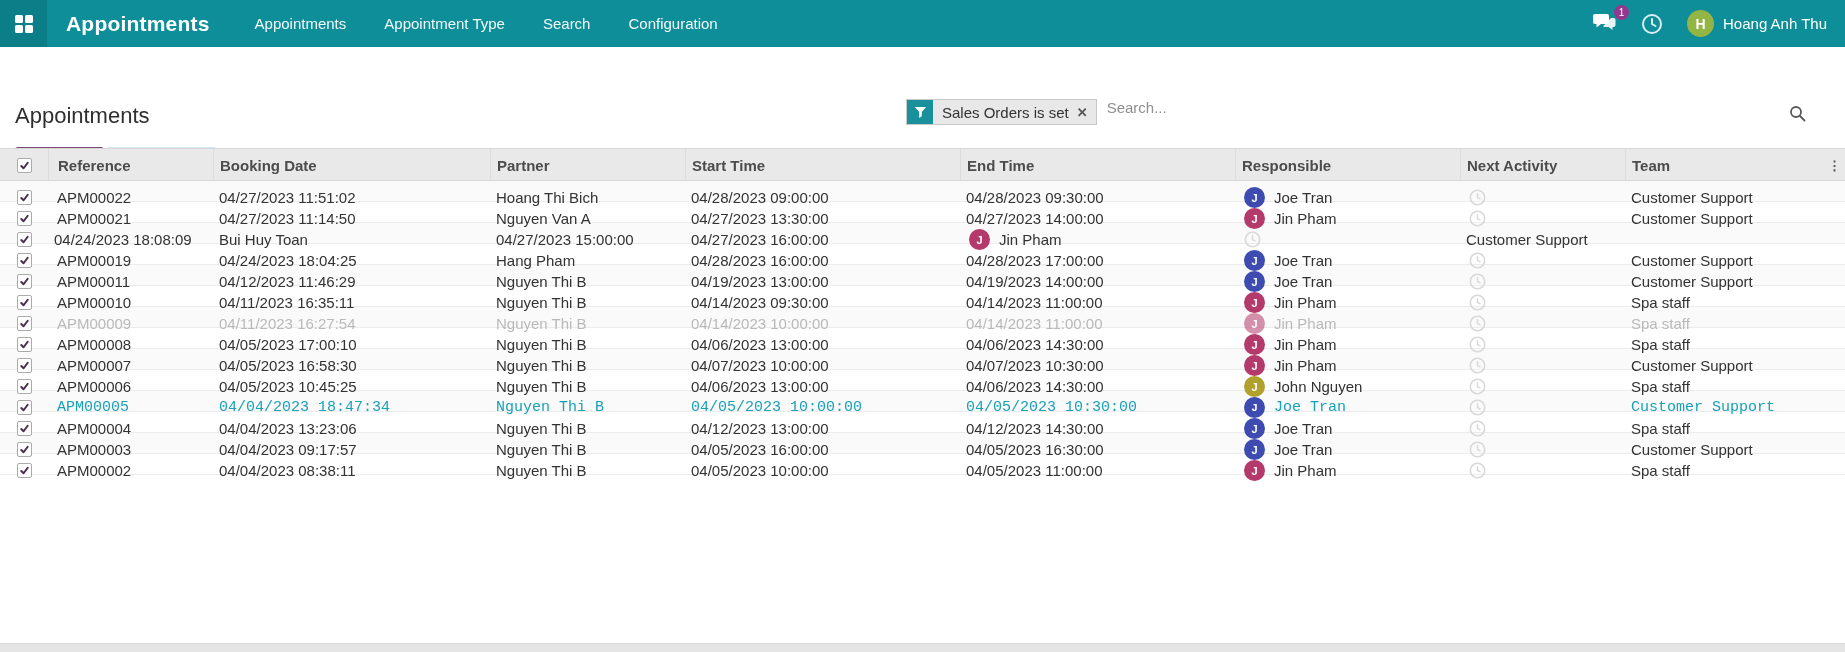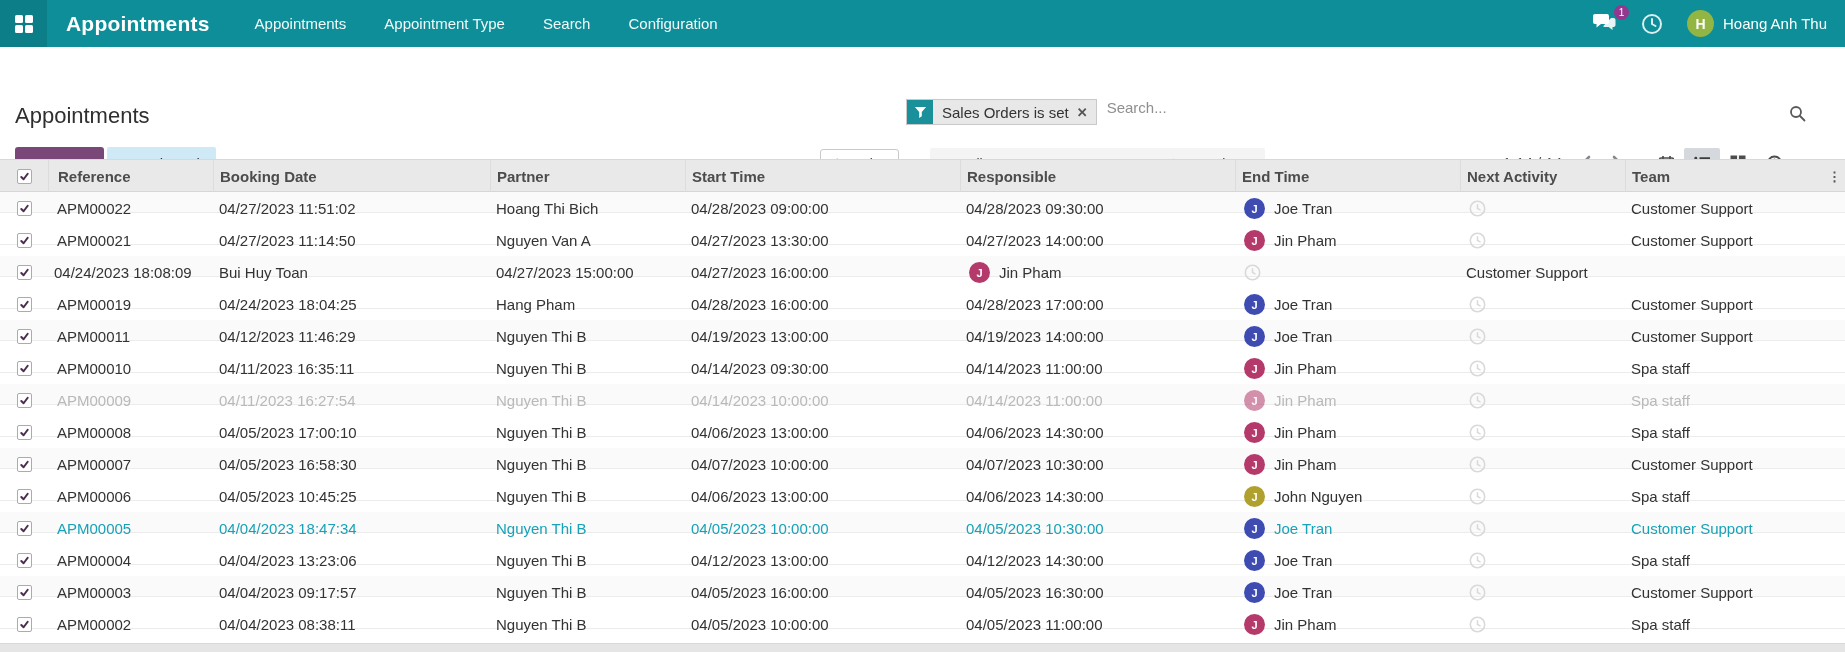--- a/index.html
+++ b/index.html
@@ -49,38 +49,38 @@
 
   
   .pager-text { position:absolute; left:1470px; top:107px; width:92px; text-align:right; font-size:15px; color:#4a4a4a; }
   .pg-btn { position:absolute; top:103px; width:26px; height:26px; background:none; border:0; cursor:pointer; display:flex; align-items:center; justify-content:center; }
   .pg-prev { left:1572px; } .pg-next { left:1604px; }
   .switcher { position:absolute; left:1648px; top:101px; display:flex; }
   .sw-btn { width:36px; height:30px; display:flex; align-items:center; justify-content:center; cursor:pointer; border-radius:2px; }
   .sw-btn.active { background:#d5d8dc; }
 
   
-  .grid-row { display:grid; grid-template-columns:48px 165px 277px 195px 275px 275px 225px 165px 1fr; align-items:center;margin-top:11px; }
+  .grid-row { display:grid; grid-template-columns:48px 165px 277px 195px 275px 275px 225px 165px 1fr; align-items:center; }
   .thead { position:absolute; top:148px; left:0; width:1845px; height:33px; background:#e9e9e9; border-top:1px solid #d8d8d8; border-bottom:1px solid #d6d6d6; font-size:15px; font-weight:bold; color:#4c4c4c; }
   .th { height:33px; display:flex; align-items:center; padding-left:6px; border-left:1px solid #dcdcdc; cursor:pointer; }
   .th.first { border-left:0; justify-content:center; padding-left:0; }
   .th.c-ref { padding-left:9px; }
   .th-last { position:relative; }
   .col-opt { position:absolute; right:4px; top:0; height:33px; display:flex; align-items:center; color:#555; font-size:13px; letter-spacing:0; cursor:pointer; font-weight:bold; }
   .tbody { position:absolute; top:181px; left:0; width:1845px; }
   .tr { height:21px; border-bottom:1px solid #ececec; cursor:pointer; font-size:15px; background:#fff; }
   .tr:nth-child(odd) { background:#fafafa; }
   .td { padding-left:6px; overflow:hidden; white-space:nowrap; height:33px; display:flex; align-items:center; }
   .td-check { justify-content:center; padding-left:0; }
   .c-ref { padding-left:9px; }
   .cb { width:15px; height:15px; background:#fff; border:1px solid #ababab; border-radius:2px; display:flex; align-items:center; justify-content:center; }
   .avatar { width:21px; height:21px; border-radius:50%; color:#fff; font-size:11px; font-weight:bold; display:flex; align-items:center; justify-content:center; margin:0 9px 0 3px; flex:none; }
   .tr.muted .td { color:#b9b9b9; }
   .tr.muted .avatar { opacity:.55; }
-  .tr.info .td { color:#17a2b8; }
+  .tr.info .td { color:#17a2b8;font-family:Liberation Mono, monospace; }
   .footer-strip { position:absolute; top:643px; left:0; width:1845px; height:9px; background:#e5e5e5; border-top:1px solid #d9d9d9; }
 </style>
 </head>
 <body>
 
 <div class="navbar">
   <div class="apps-btn">
     <span class="apps-grid">
         <span></span>
         <span></span>
@@ -215,22 +215,22 @@
     <span class="cb">
       <svg width="11" height="11" viewBox="0 0 12 12">
           <path d="M2.5 6.5 L5 9 L9.5 3" fill="none" stroke="#4a2e4d" stroke-width="2.2" stroke-linecap="round" stroke-linejoin="round"></path>
         </svg>
     </span>
   </div>
   <div class="th c-ref">Reference</div>
   <div class="th">Booking Date</div>
   <div class="th">Partner</div>
   <div class="th">Start Time</div>
+  <div class="th">End Time</div>
   <div class="th">Responsible</div>
-  <div class="th">End Time</div>
   <div class="th">Next Activity</div>
   <div class="th th-last">
     <span>Team</span>
     <span class="col-opt">⋮</span>
   </div>
 </div>
 
 <div class="tbody">
   <div class="tr grid-row">
     <div class="td td-check">

